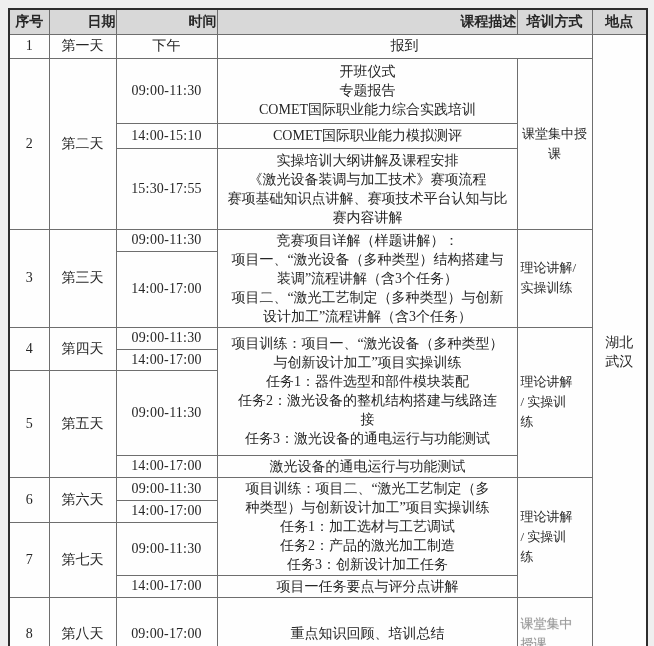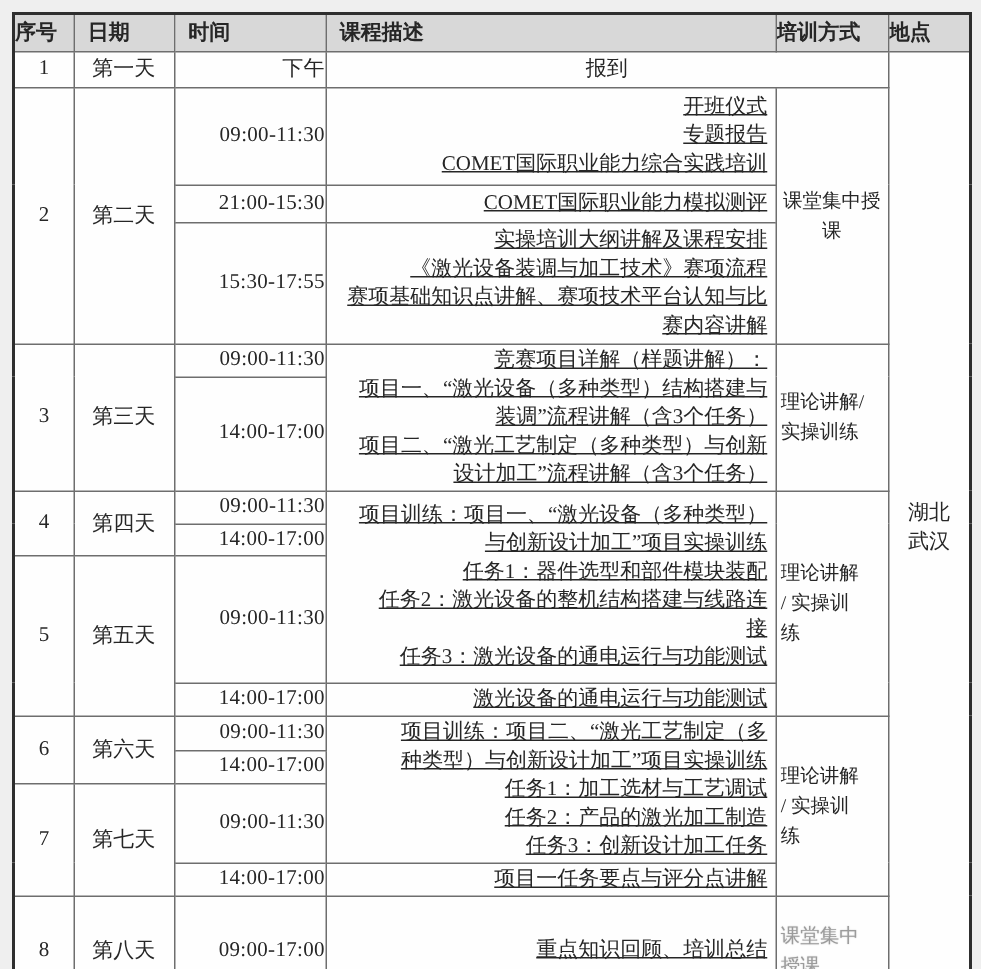--- a/index.html
+++ b/index.html
@@ -20,32 +20,31 @@
   th, td {
     border: 1px solid #6e6e6e;
     vertical-align: middle;
     font-size: 14px;
     overflow: hidden;
     padding: 0;
   }
   th {
     background: #d8d8d8;
     font-weight: bold;
-    text-align: left;
+    text-align: right;
     padding-left: 9px;
   }
-  th.center { text-align: left; padding-left: 0; }
+  th.center { text-align: center; padding-left: 0; }
   td.center { text-align: center; }
-  td.time { text-align: right; letter-spacing: 0.2px; margin-left: 44px; }
+  td.time { text-align: center; letter-spacing: 0.2px; margin-left: 44px; }
   td.desc {
-    text-align: right;
+    text-align: center;
     padding: 1px 5px 1px 6px;
     white-space: pre-line;
     line-height: 19px;
-    text-decoration: underline;
   }
   td.method {
     font-size: 13px;
     white-space: pre-line;
     line-height: 20px;
     padding: 16px 3px;
     text-align: left;
   }
   td.method.center { text-align: center; }
   td.loc {
@@ -95,21 +94,21 @@
     <td class="center" rowspan="3">2</td>
     <td class="center" rowspan="3">第二天</td>
     <td class="time">09:00-11:30</td>
     <td class="desc">开班仪式
 专题报告
 COMET国际职业能力综合实践培训</td>
     <td class="method center" rowspan="3">课堂集中授
 课</td>
   </tr>
   <tr style="height:25px">
-    <td class="time">21:00-15:30</td>
+    <td class="time">14:00-15:10</td>
     <td class="desc">COMET国际职业能力模拟测评</td>
   </tr>
   <tr style="height:81px">
     <td class="time">15:30-17:55</td>
     <td class="desc">实操培训大纲讲解及课程安排
 《激光设备装调与加工技术》赛项流程
 赛项基础知识点讲解、赛项技术平台认知与比
 赛内容讲解</td>
   </tr>
 

